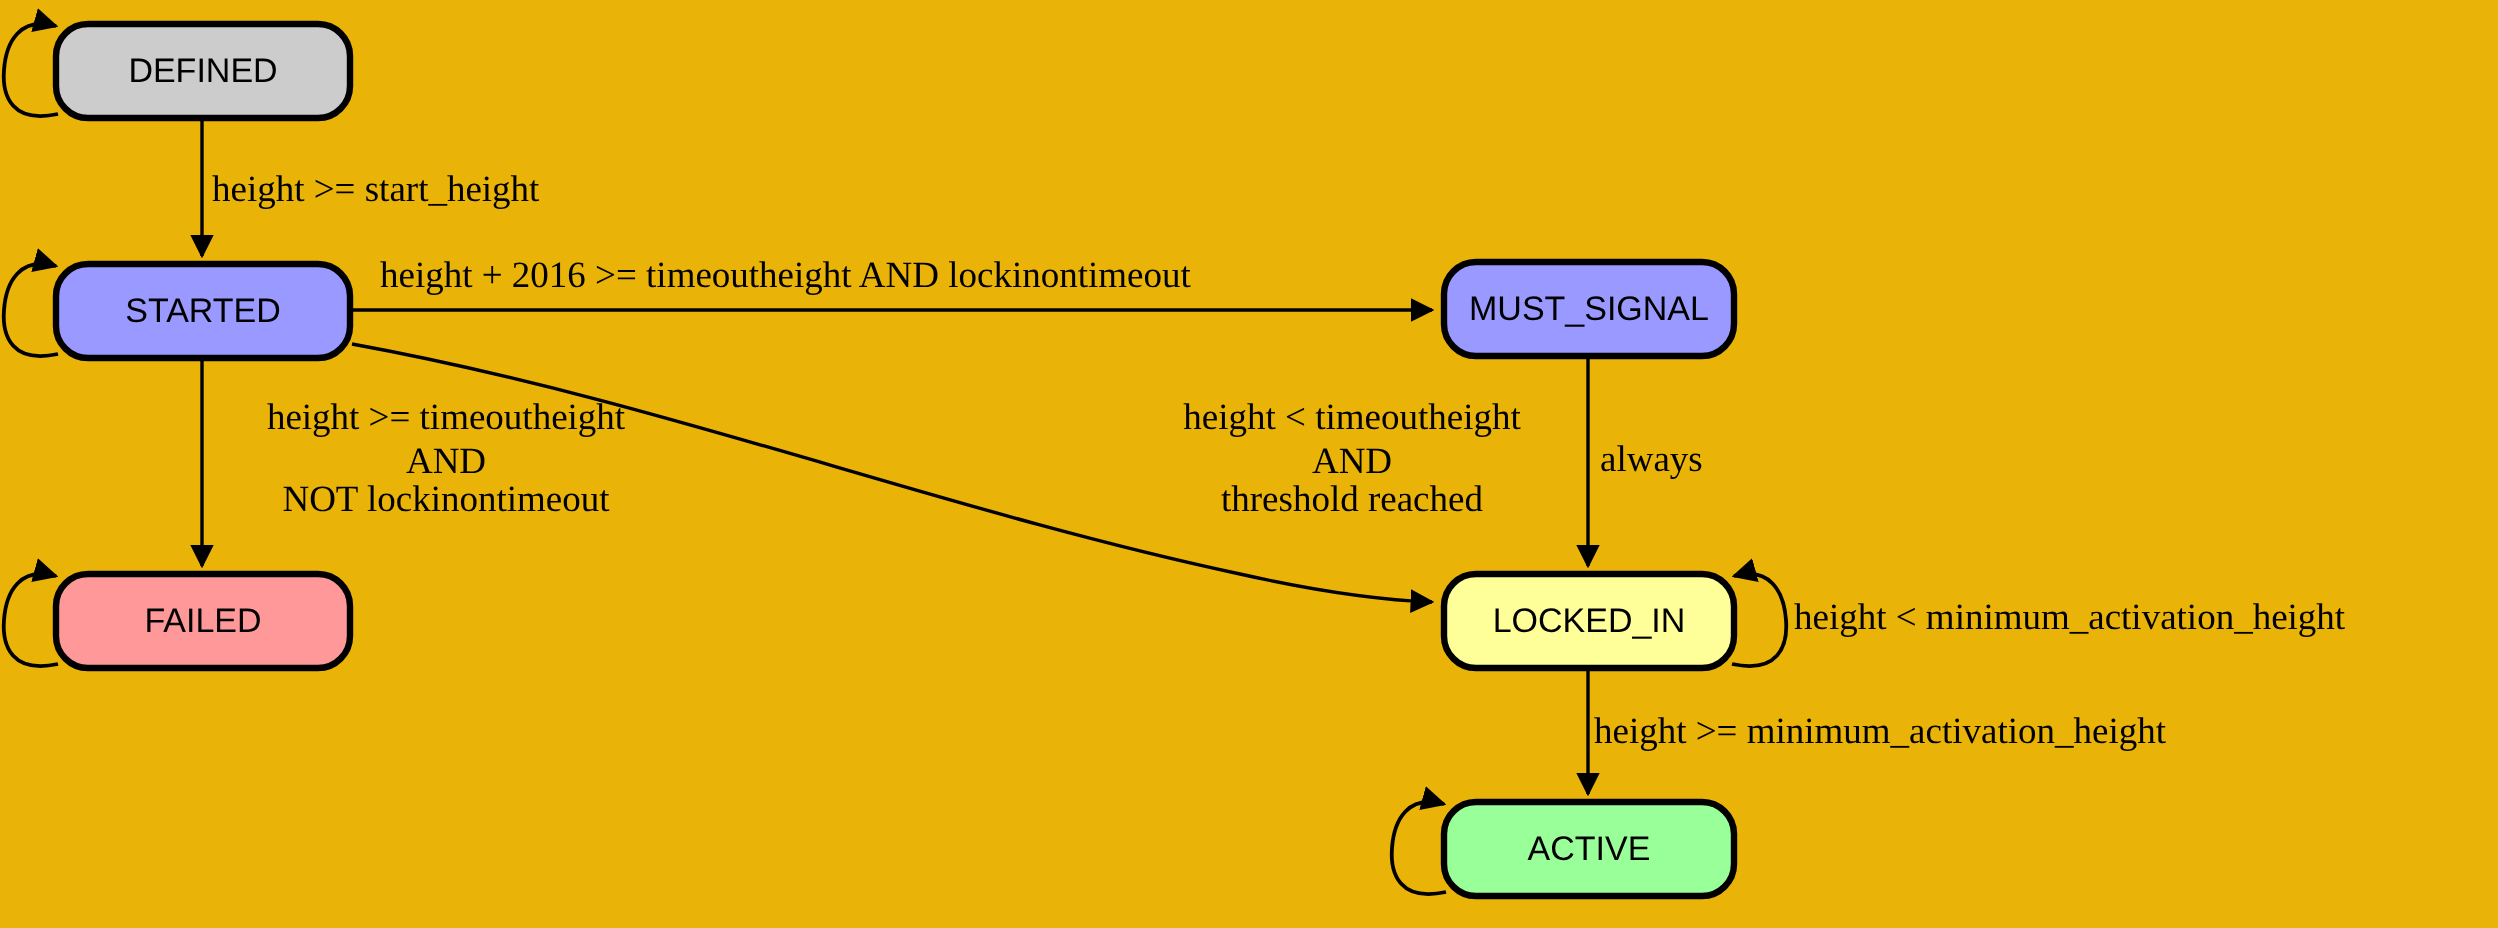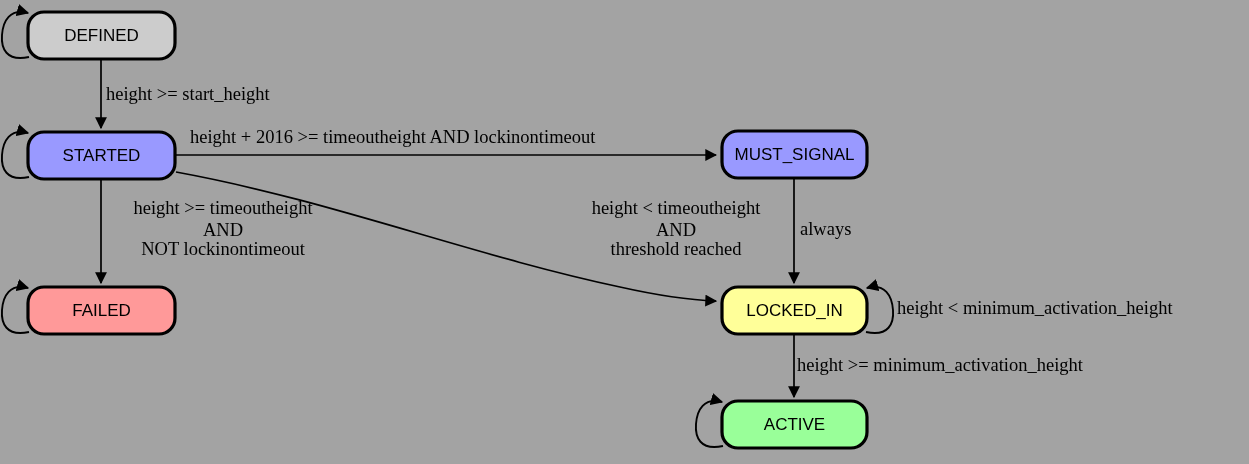--- a/index.html
+++ b/index.html
@@ -4,21 +4,21 @@
 <style>
   html, body {
     margin: 0;
     padding: 0;
     background: #ffffff;
   }
   #diagram-root {
     position: relative;
     width: 1249px;
     height: 464px;
-    background: #a3a3a3;
+    background: #eab308;
     font-family: "Liberation Sans", sans-serif;
     overflow: hidden;
   }
   #state-svg {
     position: absolute;
     left: 0;
     top: 0;
     width: 1249px;
     height: 464px;
   }

